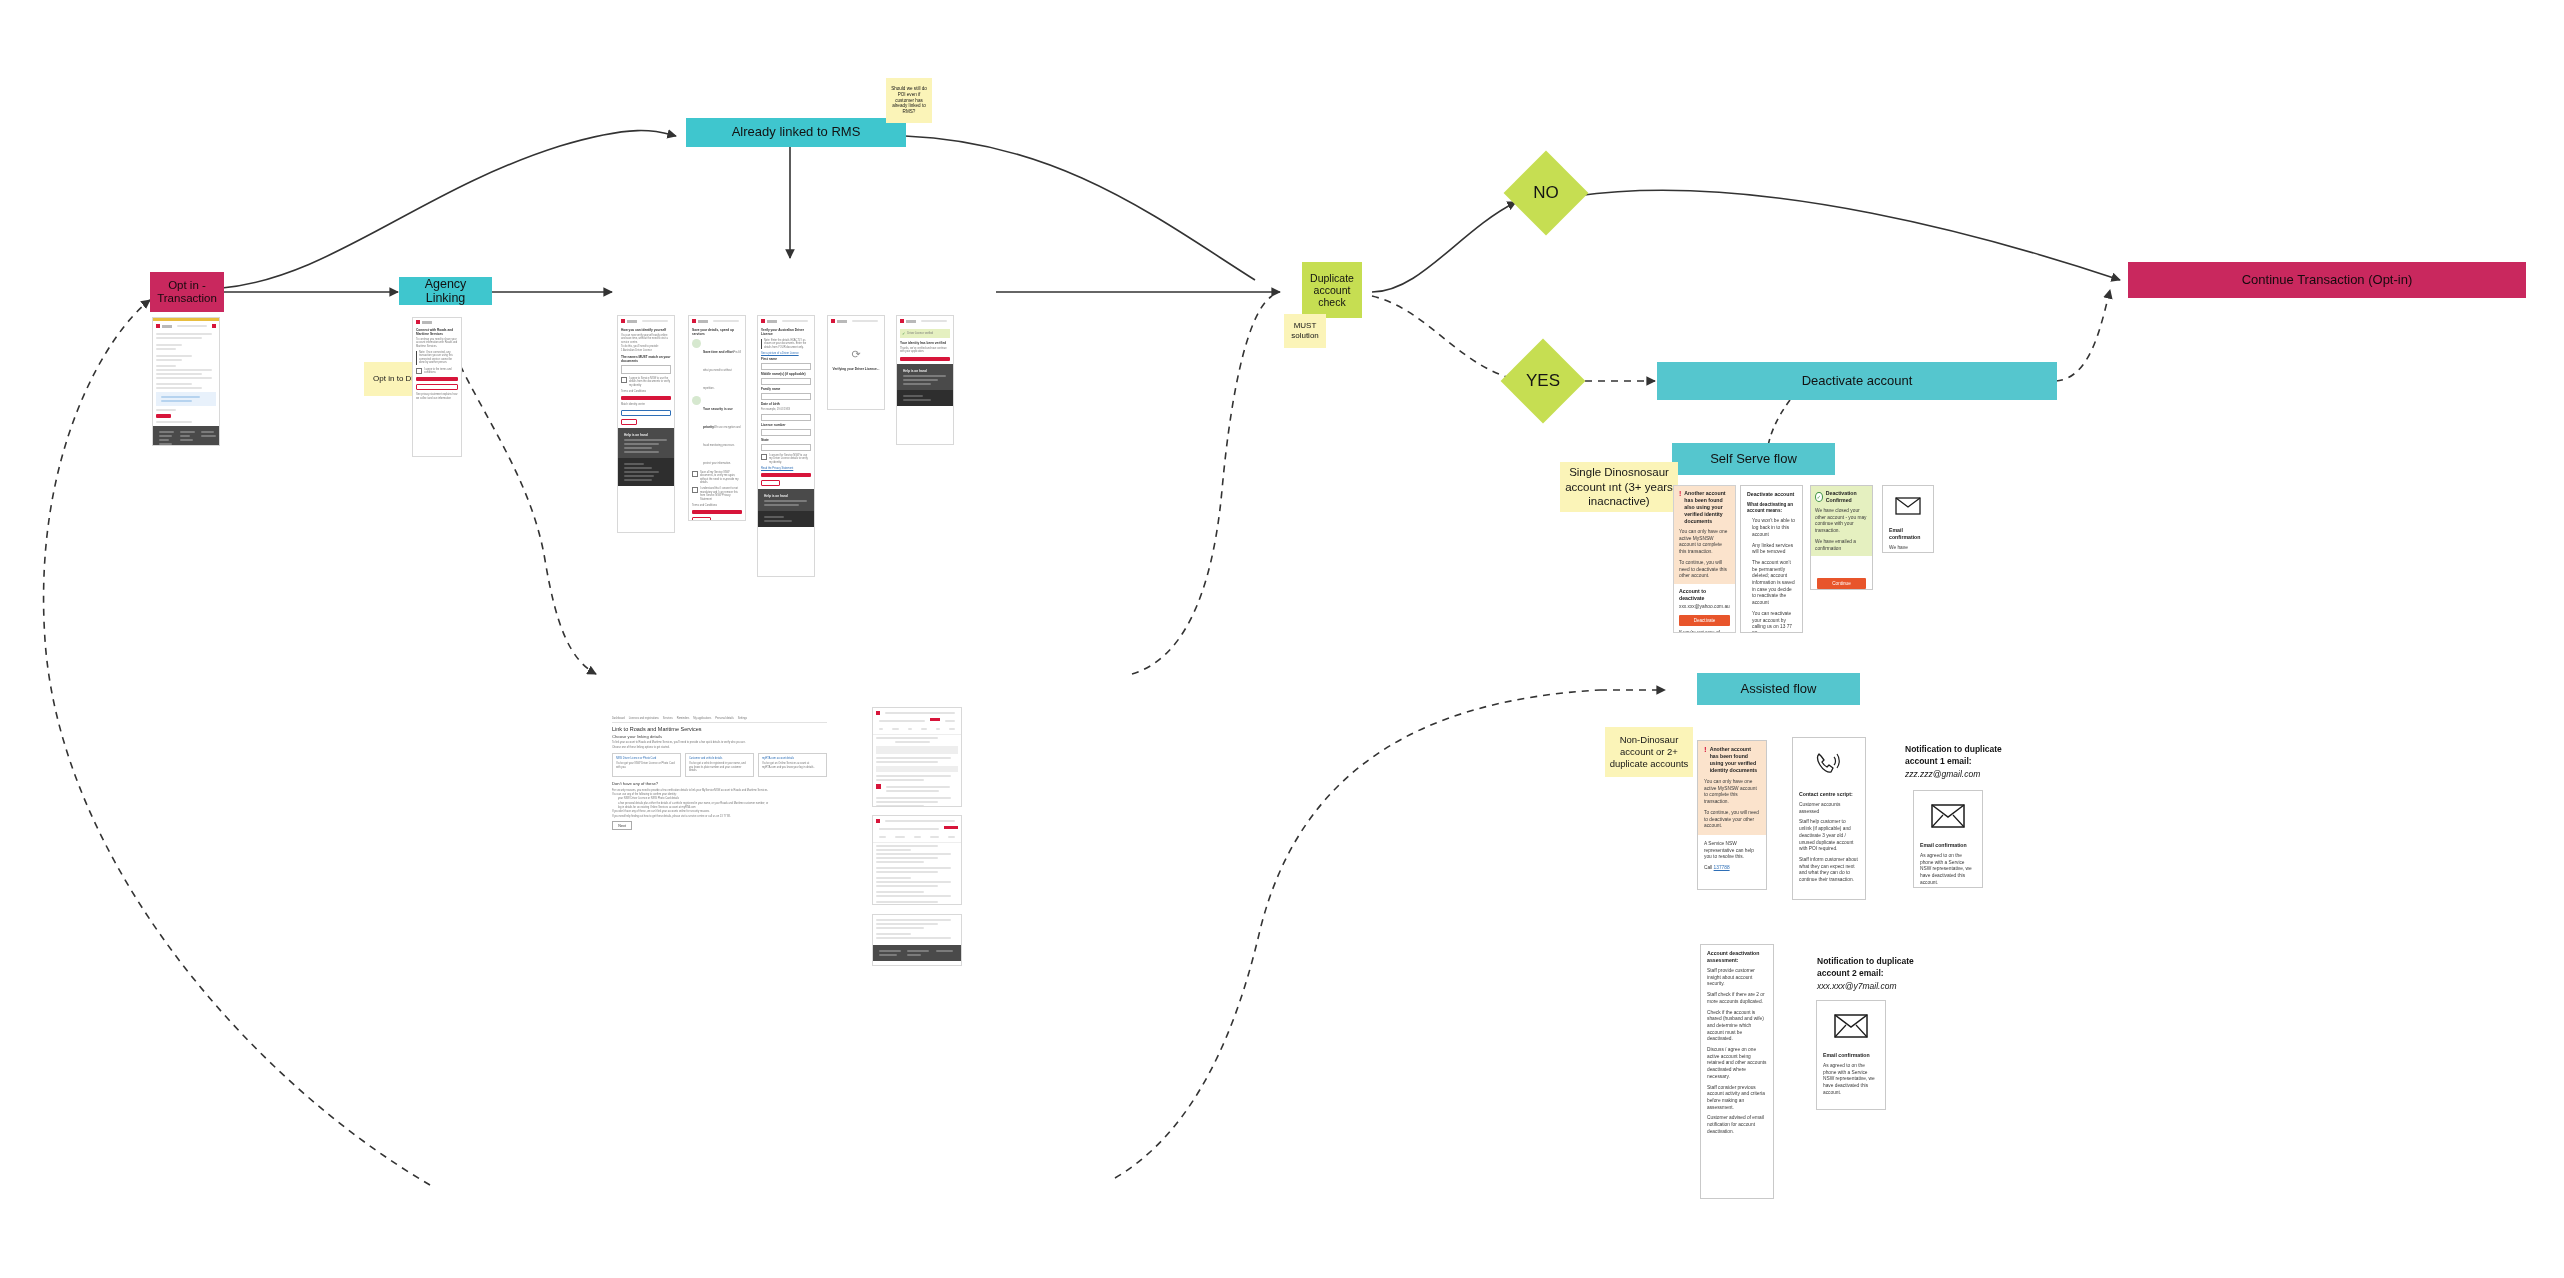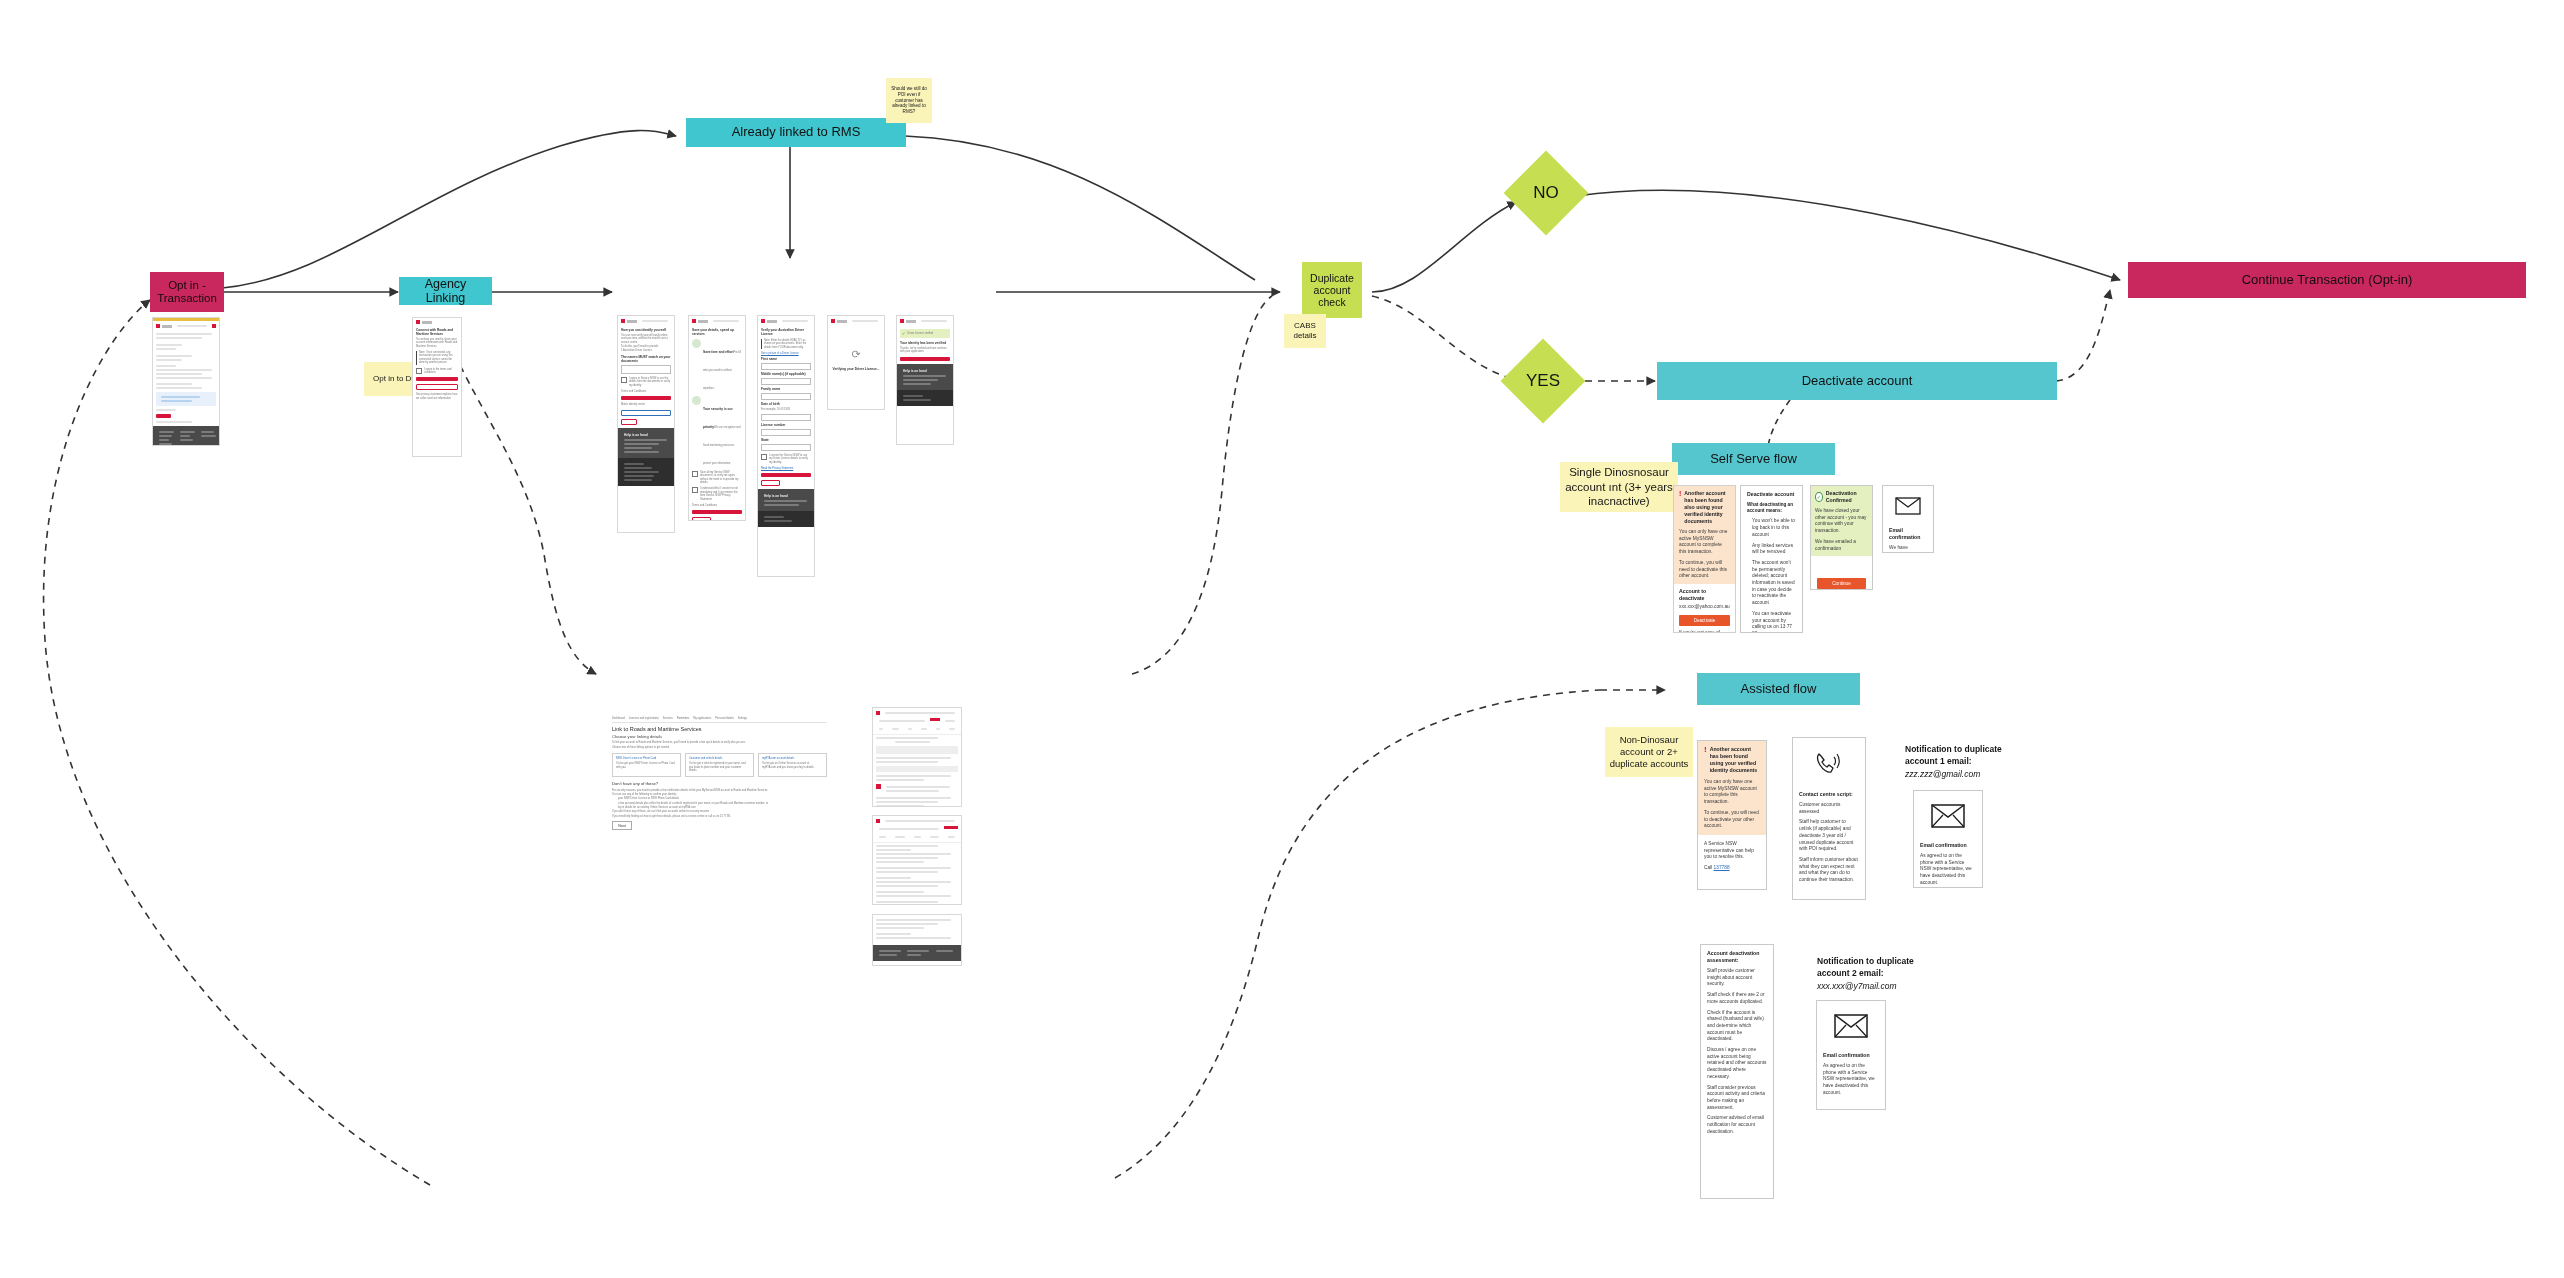--- a/index.html
+++ b/index.html
@@ -160,21 +160,21 @@
 
   <div class="sticky sm" style="left:364px;top:362px;width:68px;height:34px;">
     <span>Opt in to DRN</span>
   </div>
 
   <div class="sticky" style="left:886px;top:78px;width:46px;height:45px;font-size:4.6px;">
     <span>Should we still do POI even if customer has already linked to RMS?</span>
   </div>
 
   <div class="sticky sm" style="left:1284px;top:314px;width:42px;height:34px;font-size:8px;">
-    <span>CABS details</span>
+    <span>MUST solution</span>
   </div>
 
   <div class="sticky tiny" style="left:618px;top:344px;width:16px;height:13px;">
     <span>POI level 1-3</span>
   </div>
 
   <div class="sticky lg" style="left:1560px;top:462px;width:118px;height:50px;">
     <span>Single Dinosnosaur account ınt (3+ years inacnactive)</span>
   </div>
 

